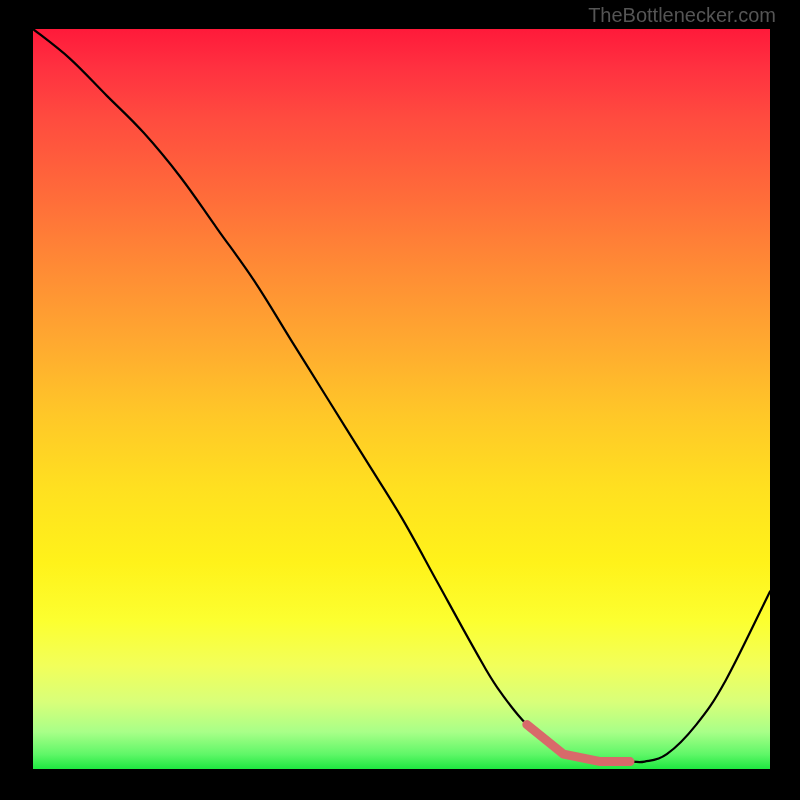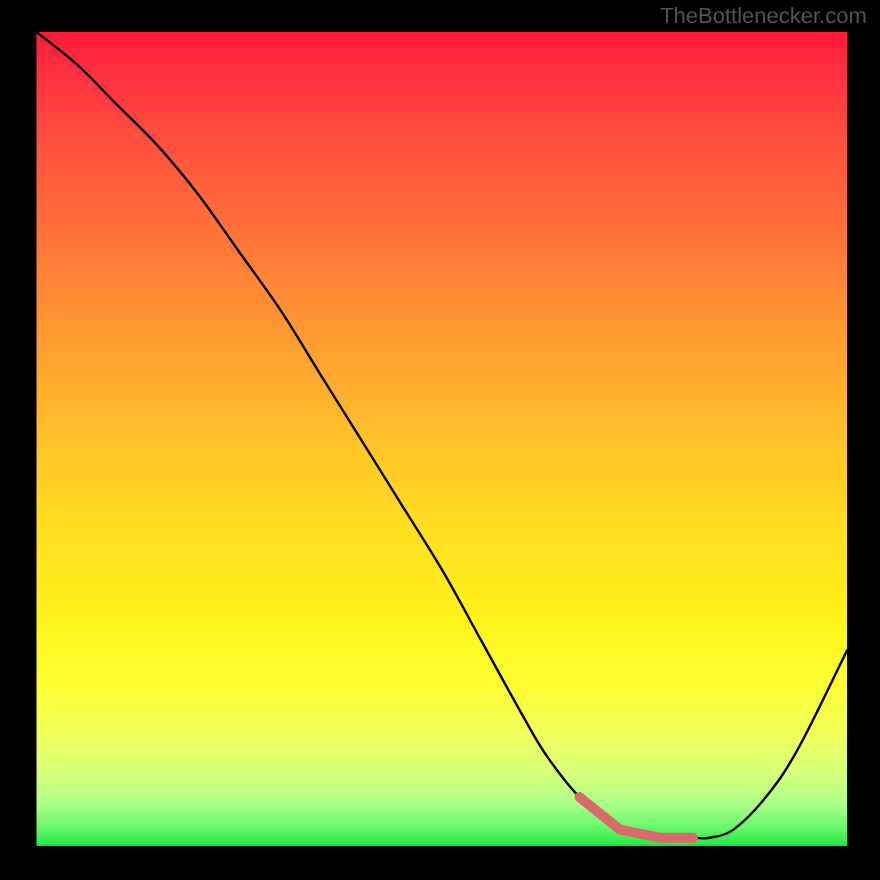--- a/index.html
+++ b/index.html
@@ -6,21 +6,21 @@
   body {
     width: 800px;
     height: 800px;
     background: #000;
     position: relative;
     font-family: Arial, sans-serif;
   }
   .watermark {
     position: absolute;
     top: 4px;
-    right: 12px;
+    right: 24px;
     color: #555;
     font-size: 20px;
     font-weight: 500;
     z-index: 10;
   }
   .plot-area {
     position: absolute;
     left: 33px;
     top: 29px;
     width: 737px;

